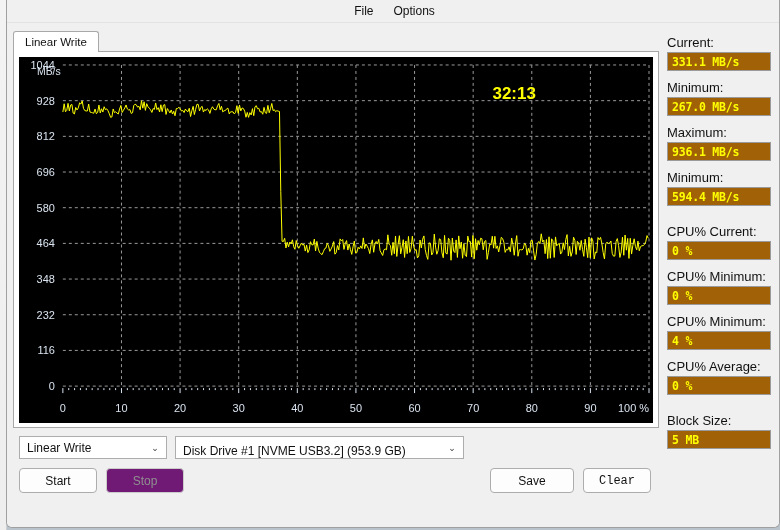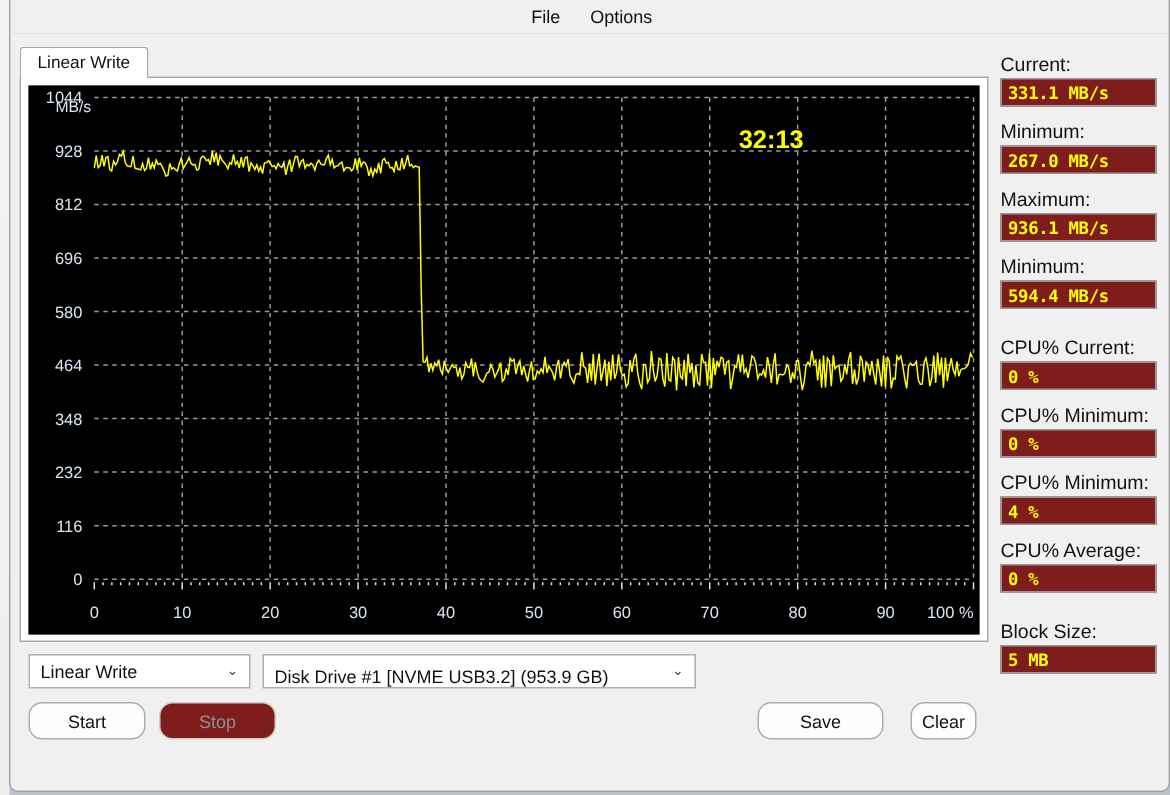--- a/index.html
+++ b/index.html
@@ -150,43 +150,43 @@
     display: flex; align-items: center; justify-content: center;
     color: #3a3a3a; font-size: 9px; font-family: "DejaVu Sans", sans-serif;
   }
   #combo-mode { width: 148px; }
   #combo-drive { width: 289px; margin-left: 8px; align-items: flex-end; }
 
   .btn {
     height: 25px;
     background: #fdfdfd;
     border: 1px solid #adadad;
-    border-radius: 9px;
+    border-radius: 4px;
     font-size: 12px; color: #111;
     display: flex; align-items: center; justify-content: center;
     white-space: nowrap;
   }
-  .btn.disabled { color: #909090; background: #7f1d1d; border-color: #cccccc; }
+  .btn.disabled { color: #909090; background: #701a75; border-color: #cccccc; }
   #btn-start { width: 78px; }
   #btn-stop  { width: 78px; margin-left: 9px; }
   #btn-save  { width: 84px; margin-left: auto; }
-  #btn-clear { width: 44px; margin-left: 18px; margin-right: 8px; }
+  #btn-clear { width: 68px; margin-left: 9px; margin-right: 8px; font-family: Liberation Mono, monospace; }
 
   
   #right-col {
     flex: 1;
     padding: 12px 8px 0 8px;
     display: flex; flex-direction: column;
   }
   .stat-label {
     font-size: 13px; color: #111; margin-bottom: 2px; white-space: nowrap;
   }
   .stat-value {
     height: 19px;
-    background: #7f1d1d;
+    background: #a16207;
     border: 1px solid #9a9a9a;
     color: #ffff00;
     font-family: "DejaVu Sans Mono", monospace;
     font-size: 11.5px; font-weight: bold;
     display: flex; align-items: center;
     padding-left: 4px;
     letter-spacing: -.2px;
     white-space: nowrap;
   }
   .stat-block { margin-bottom: 9px; }

